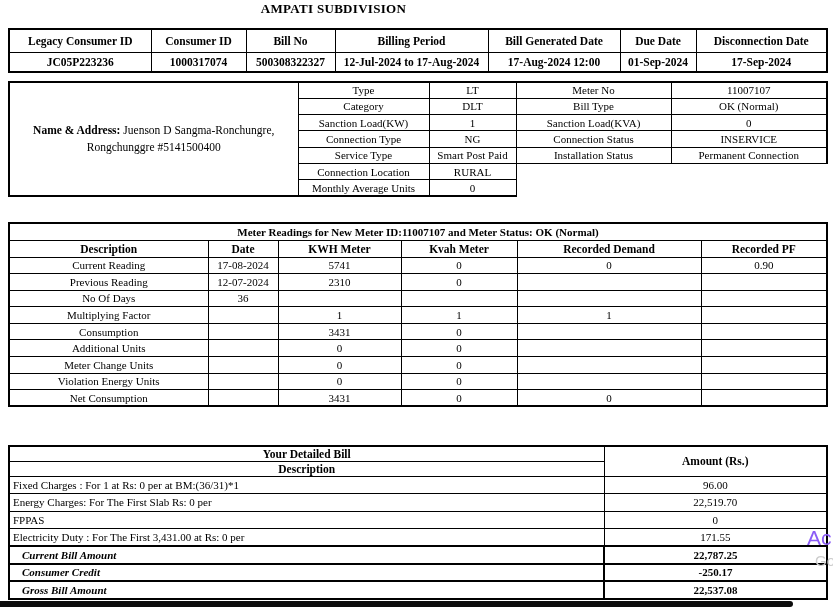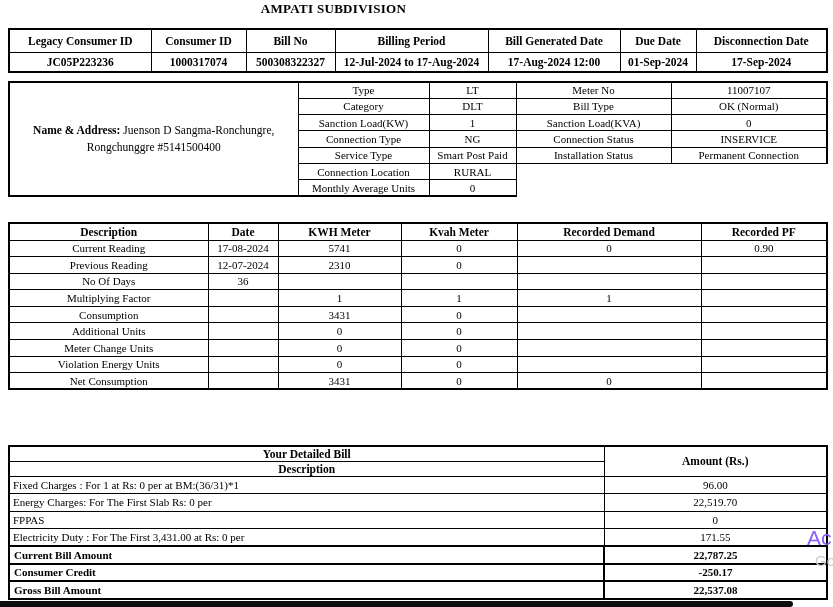--- a/index.html
+++ b/index.html
@@ -50,21 +50,21 @@
   #meter-table { top: 222px; border: 2px solid #000; }
   #meter-table .mr-title { height: 17px; font-weight: bold; font-size: 11px; }
   #meter-table th { height: 17px; font-size: 11.5px; }
   #meter-table td { height: 16.6px; }
   
   #bill-table { top: 445px; border: 2px solid #000; }
   #bill-table .bt-head { height: 15px; font-weight: bold; font-size: 11.5px; }
   #bill-table td { height: 17.5px; }
   #bill-table td.desc { text-align: left; }
   #bill-table tr.total td { border-width: 2px; font-weight: bold; }
-  #bill-table tr.total td.desc { padding-left: 4px; }
+  #bill-table tr.total td.desc { padding-left: 12px; font-style: italic; }
   
   .watermark { position: absolute; font-family: "Liberation Sans", sans-serif; }
   #wm-line1 { left: 807px; top: 526px; font-size: 21px; }
   #wm-line2 { left: 815px; top: 552px; font-size: 15px; }
   #bottom-bar {
     position: absolute; left: 0; top: 601px;
     width: 793px; height: 6px; background: #0c0c0c;
     border-top-right-radius: 3px; border-bottom-right-radius: 3px;
   }
 </style>
@@ -165,20 +165,23 @@
 <table id="meter-table">
   <colgroup>
     <col style="width:199px">
       <col style="width:70px">
       <col style="width:123px">
     <col style="width:116px">
       <col style="width:184px">
       <col style="width:126px">
   </colgroup>
   <tbody>
+      <tr>
+    <td class="mr-title" colspan="6">Meter Readings for New Meter ID:11007107 and Meter Status: OK (Normal)</td>
+  </tr>
   <tr>
     <th>Description</th>
     <th>Date</th>
     <th>KWH Meter</th>
     <th>Kvah Meter</th>
     <th>Recorded Demand</th>
     <th>Recorded PF</th>
   </tr>
   <tr>
     <td>Current Reading</td>

